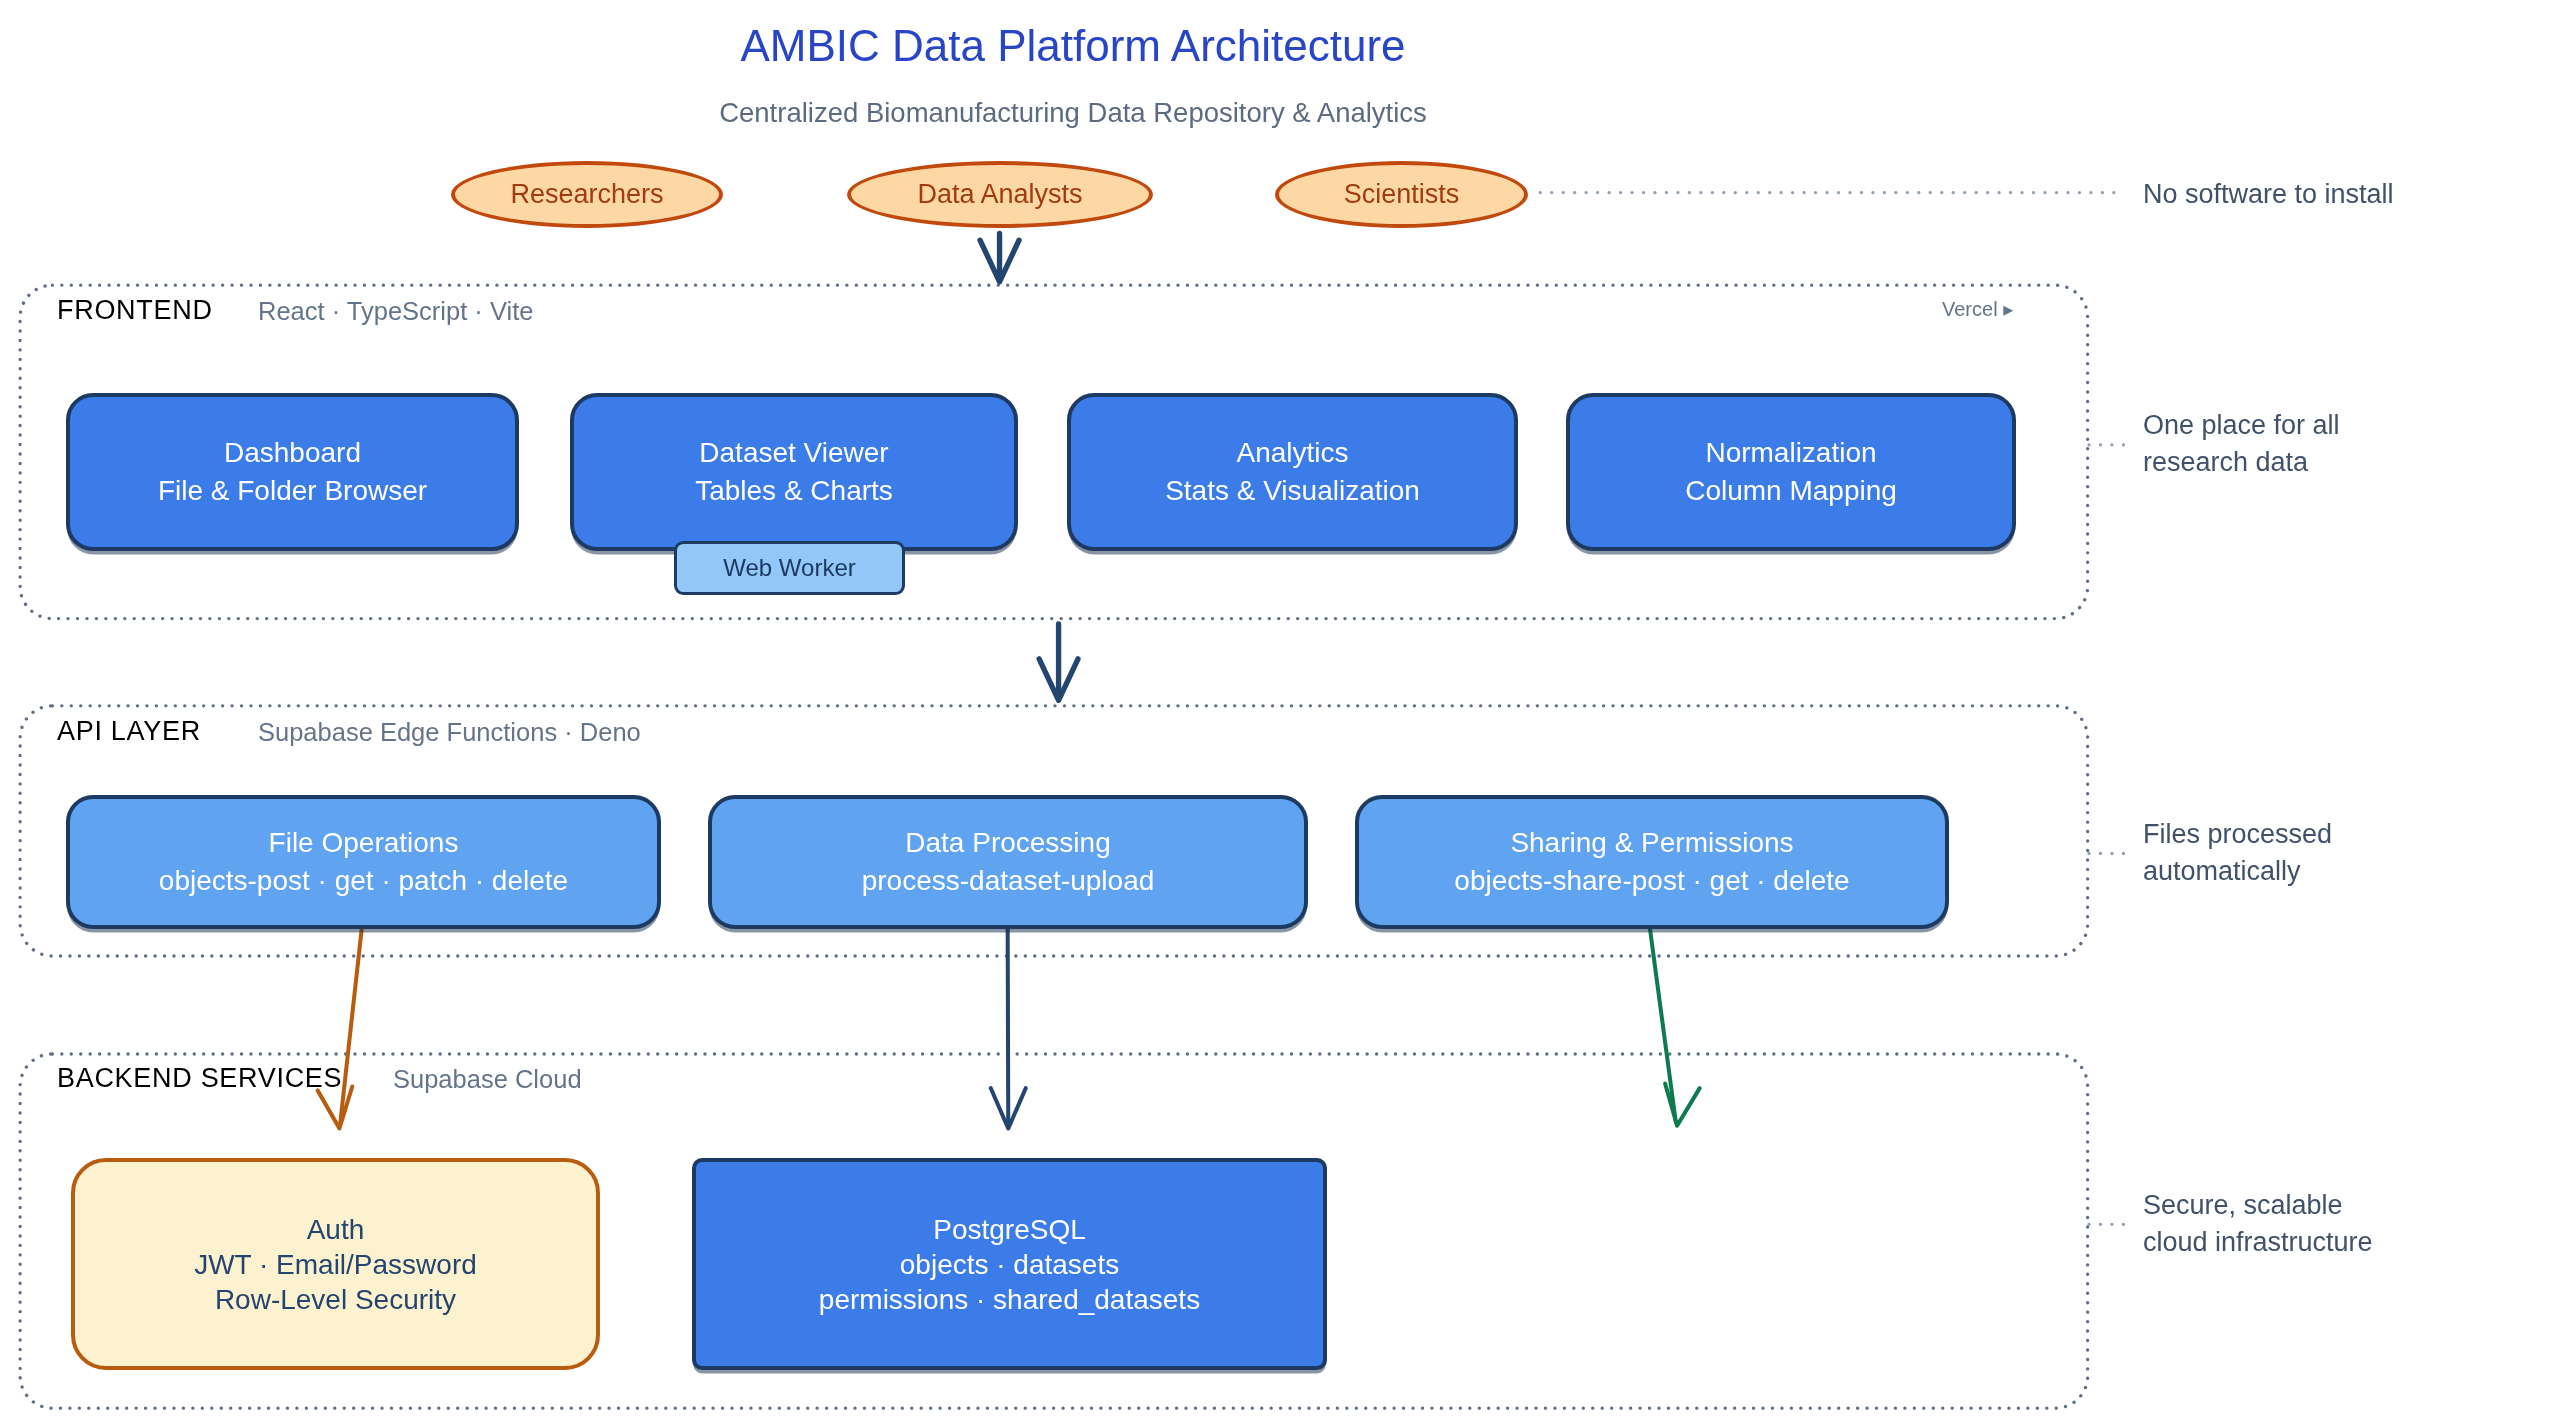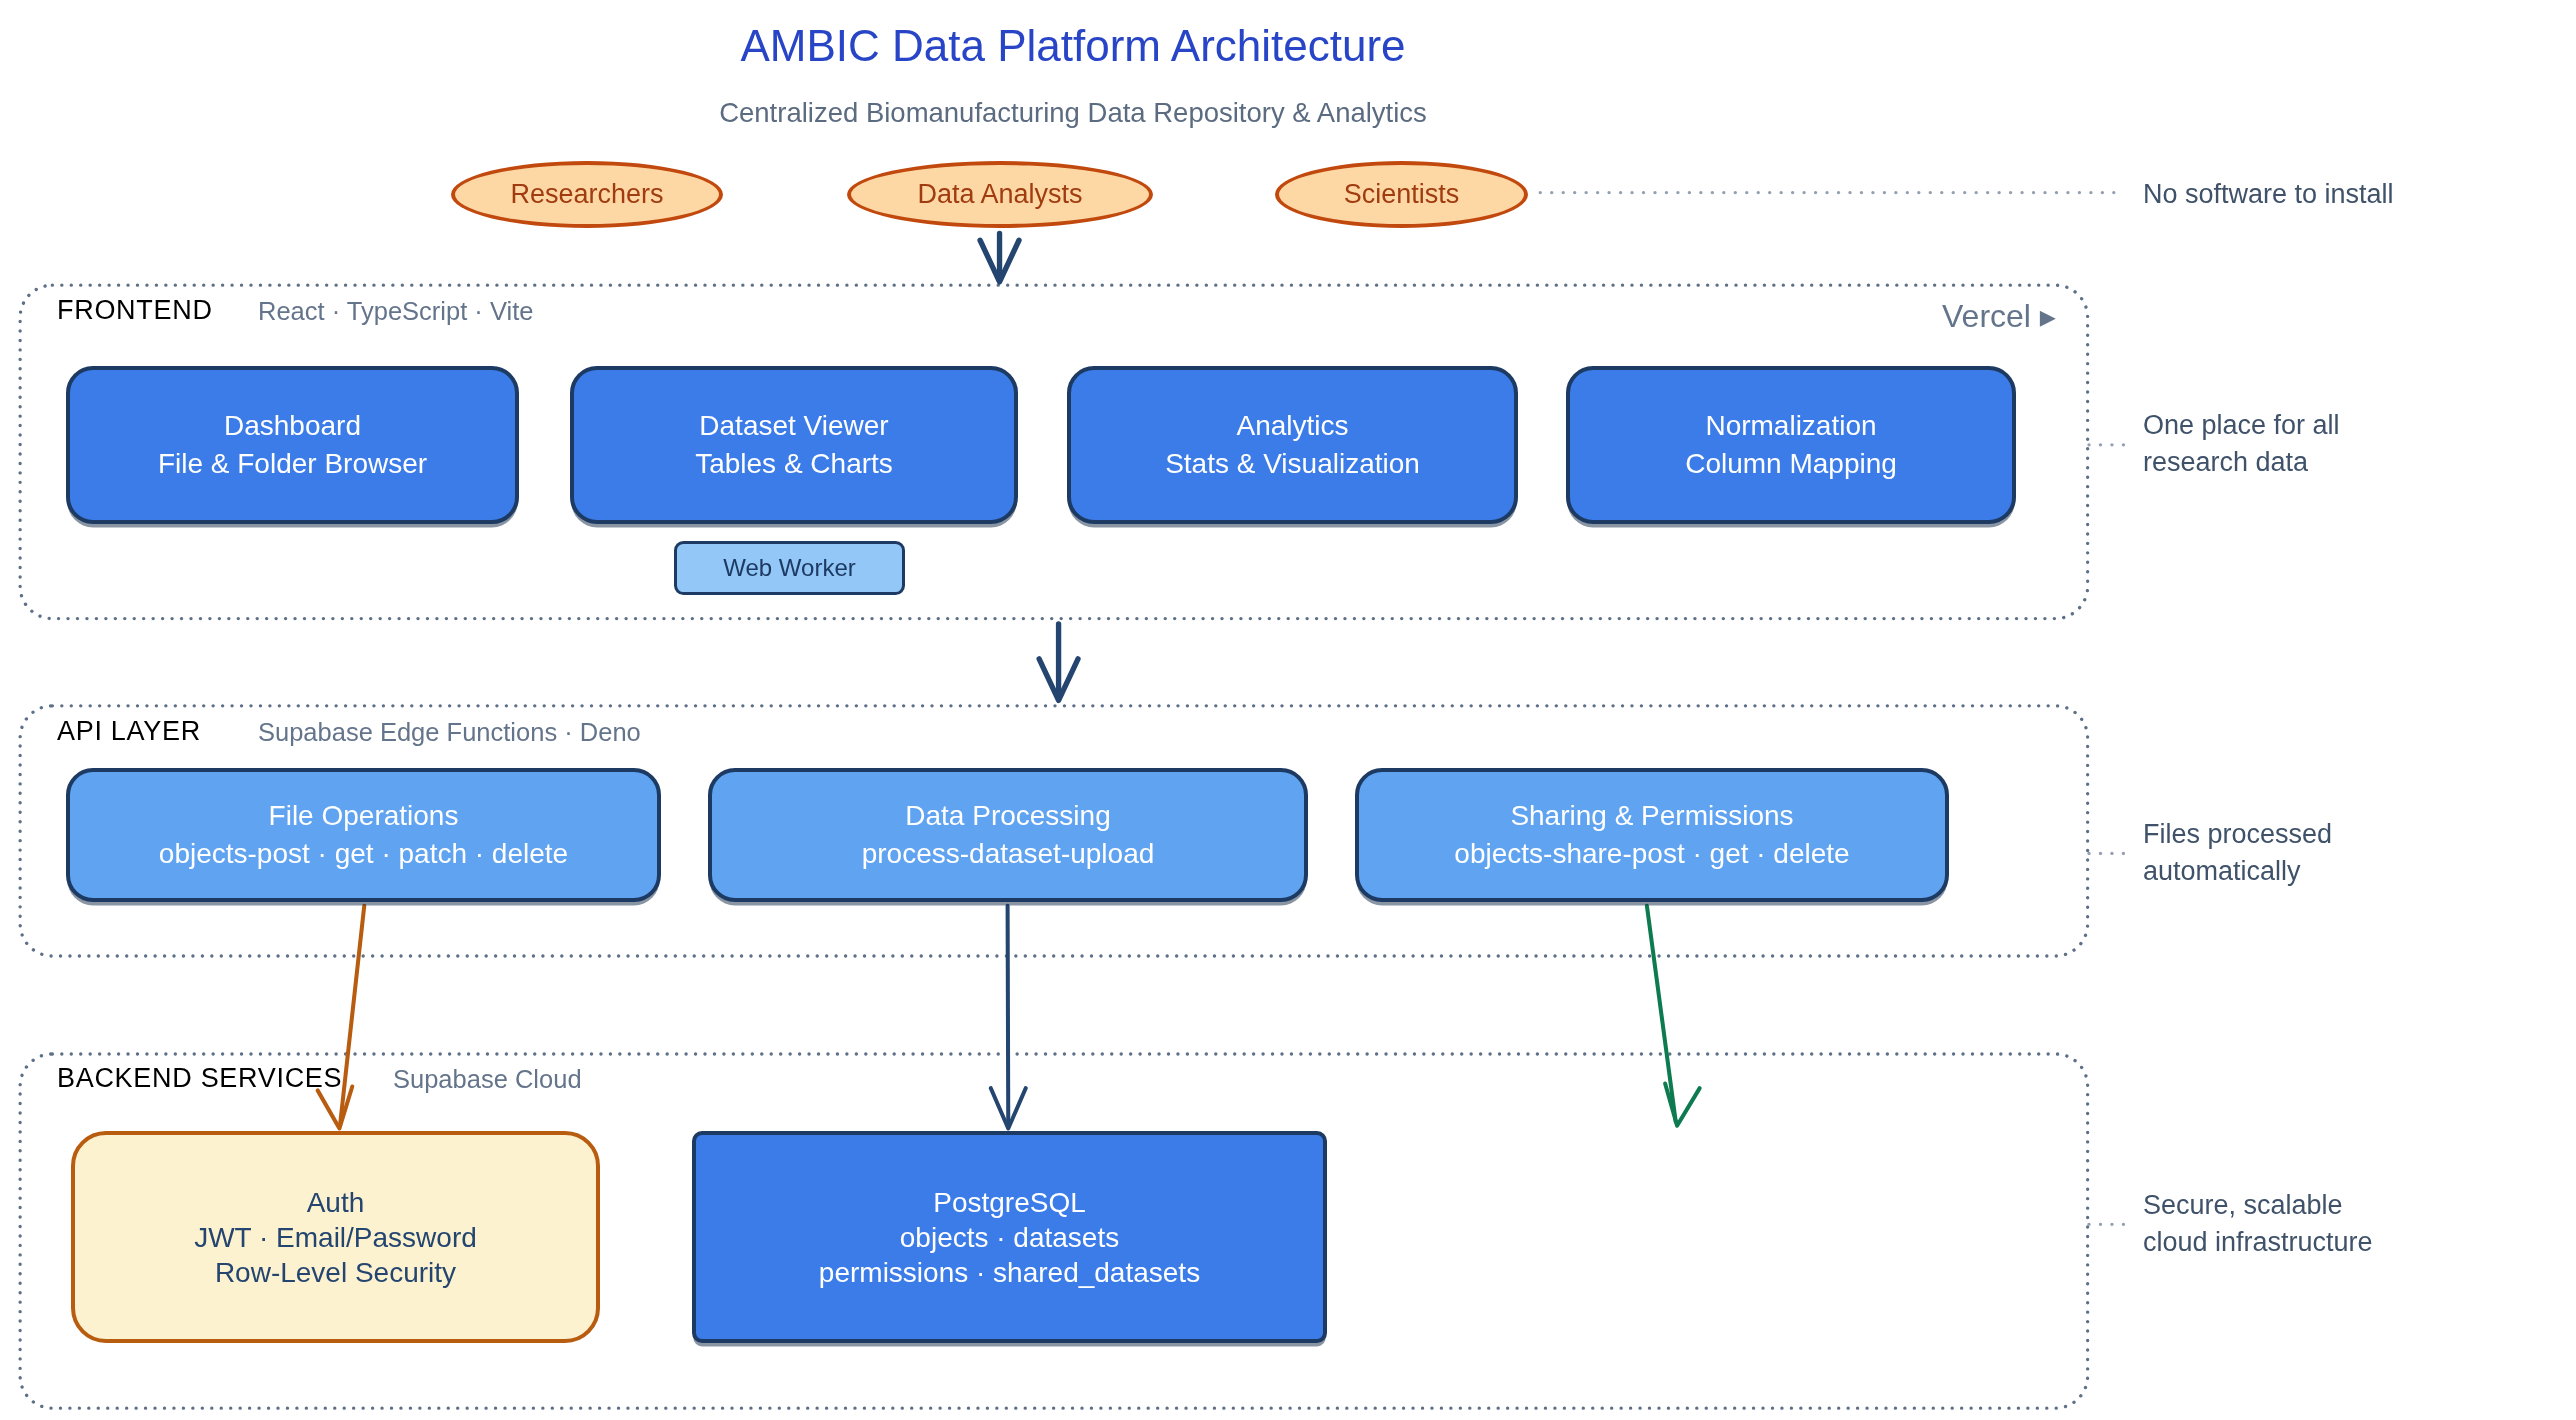--- a/index.html
+++ b/index.html
@@ -10,23 +10,23 @@
   .abs{position:absolute;z-index:1;}
   .title{font-size:44px;line-height:52px;color:#2745c6;white-space:nowrap;
          left:1073px;transform:translateX(-50%);top:20px;}
   .subtitle{font-size:27.5px;color:#5b6b80;white-space:nowrap;
             left:1073px;transform:translateX(-50%);top:97px;}
   .actor{border:4px solid #c2490e;background:#fdd8a5;border-radius:50%;
          color:#a03c10;font-size:27px;display:flex;align-items:center;justify-content:center;
          box-sizing:border-box;}
   .seclabel{font-size:27px;color:#000000;white-space:nowrap;letter-spacing:0.7px;}
   .techlabel{font-size:25.5px;color:#64748b;white-space:nowrap;}
-  .deploy{font-size:32px;color:#64748b;white-space:nowrap;}
+  .deploy{font-size:20px;color:#64748b;white-space:nowrap;}
   .node{box-sizing:border-box;border-radius:27px;display:flex;flex-direction:column;
-        align-items:center;justify-content:center;text-align:left;}
+        align-items:center;justify-content:center;text-align:left;margin-top:27px;}
   .blue{background:#3b7ce8;border:4.7px solid #1d3a63;color:#ffffff;
         box-shadow:0 4.7px 0 -1.3px rgba(21,44,73,.5);}
   .apiblue{background:#60a3f1;border:4.7px solid #1d3a63;color:#ffffff;
         box-shadow:0 4.7px 0 -1.3px rgba(21,44,73,.5);}
   .cream{background:#fdf2d0;border:4.7px solid #b85c10;color:#24456f;border-radius:35px;}
   .green{background:#a6eec9;border:4.7px solid #0b7a4f;color:#24456f;border-radius:35px;}
   .node .bt,.node .bs{font-size:28px;line-height:38px;white-space:nowrap;}
   .node .b3{font-size:28px;line-height:35px;white-space:nowrap;}
   .worker{box-sizing:border-box;background:#93c7f7;border:3.4px solid #1d3a63;border-radius:9.4px;
           color:#1d3a63;font-size:24px;display:flex;align-items:center;justify-content:center;}

